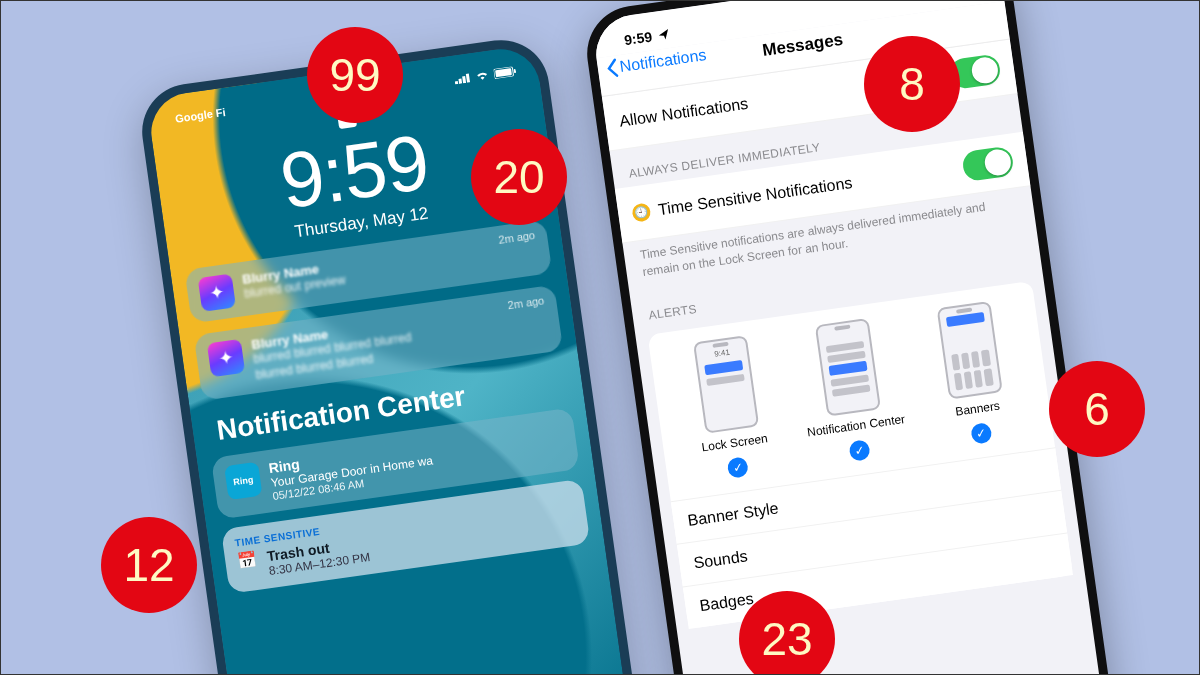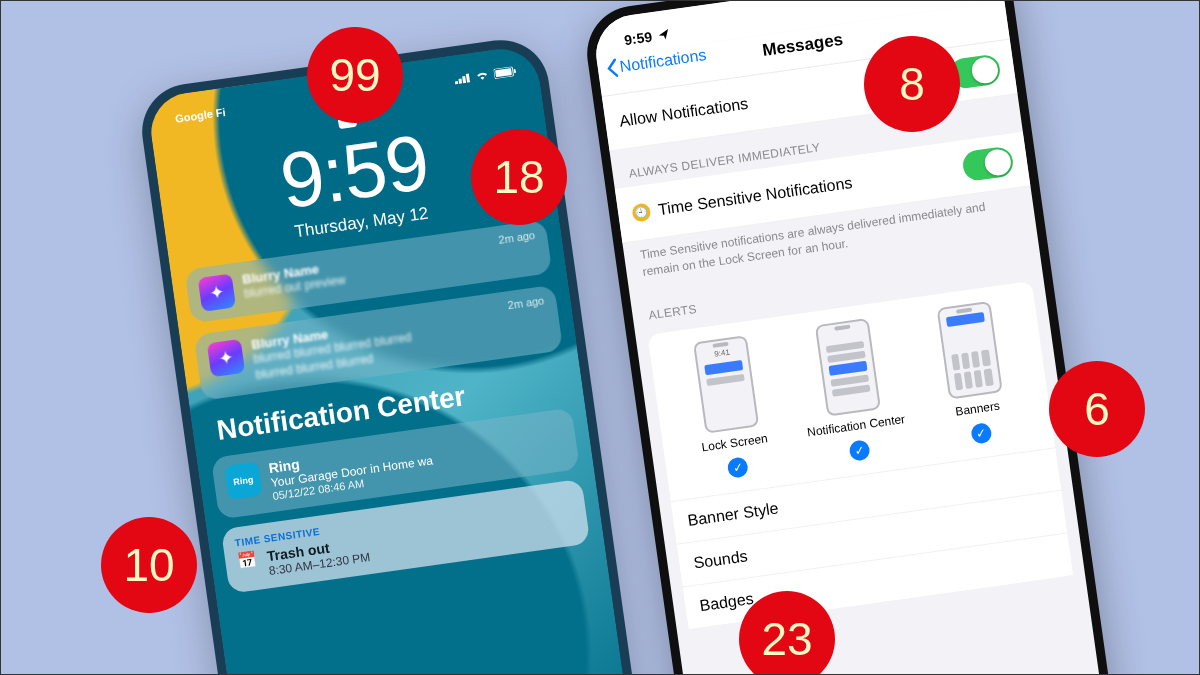--- a/index.html
+++ b/index.html
@@ -193,23 +193,23 @@
   .check{width:20px;height:20px;border-radius:50%;background:#0a7aff;color:#fff;margin:8px auto 6px;display:flex;align-items:center;justify-content:center;font-size:12px;}
 
   .plain-cell{
     background:#fff;padding:12px 14px;font-size:16px;border-top:1px solid rgba(0,0,0,.06);
   }
 </style>
 </head>
 <body>
 
 <div class="badge" style="left:306px;top:26px;width:96px;height:96px;">99</div>
-<div class="badge" style="left:470px;top:128px;width:96px;height:96px;">18</div>
+<div class="badge" style="left:470px;top:128px;width:96px;height:96px;">20</div>
 <div class="badge" style="left:863px;top:35px;width:96px;height:96px;">8</div>
-<div class="badge" style="left:100px;top:516px;width:96px;height:96px;">10</div>
+<div class="badge" style="left:100px;top:516px;width:96px;height:96px;">12</div>
 <div class="badge" style="left:1048px;top:360px;width:96px;height:96px;">6</div>
 <div class="badge" style="left:738px;top:590px;width:96px;height:96px;z-index:60;">23</div>
 
 <div class="phone1">
   <div class="phone1-screen">
 
     <div class="statusbar1">
       <span>Google Fi</span>
       <span class="sb-icons">
         <svg width="16" height="10" viewBox="0 0 16 10">

